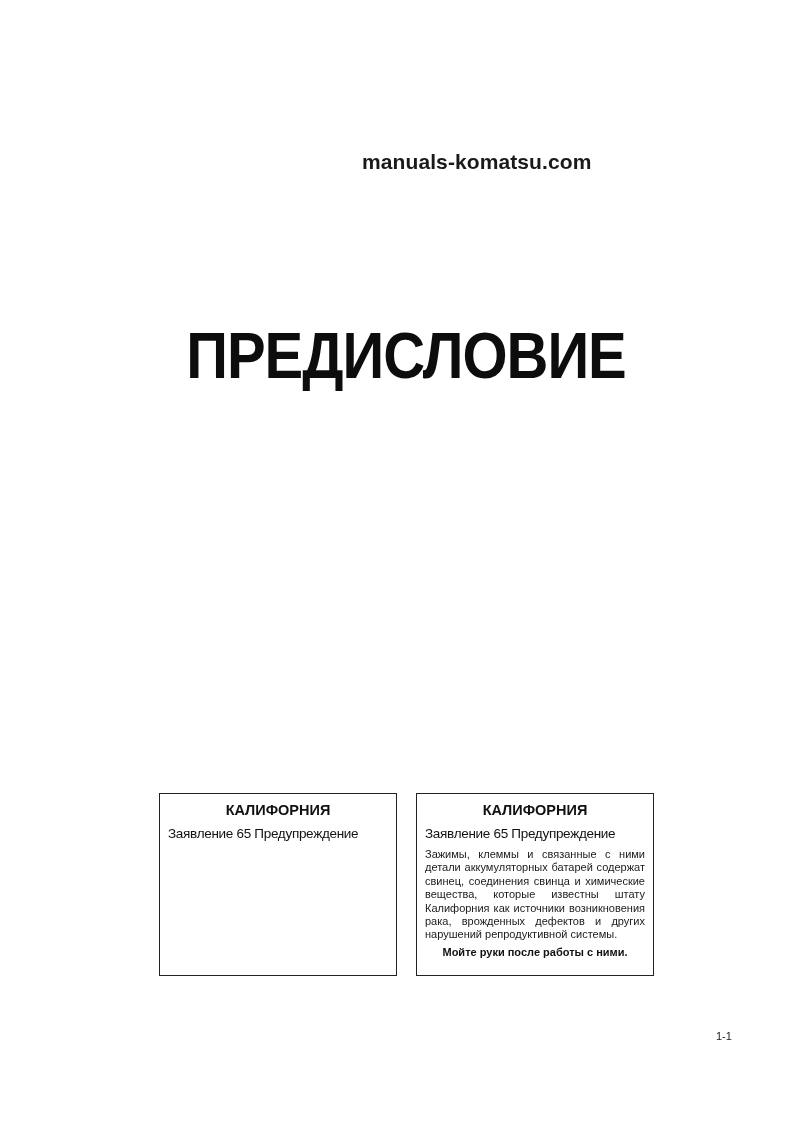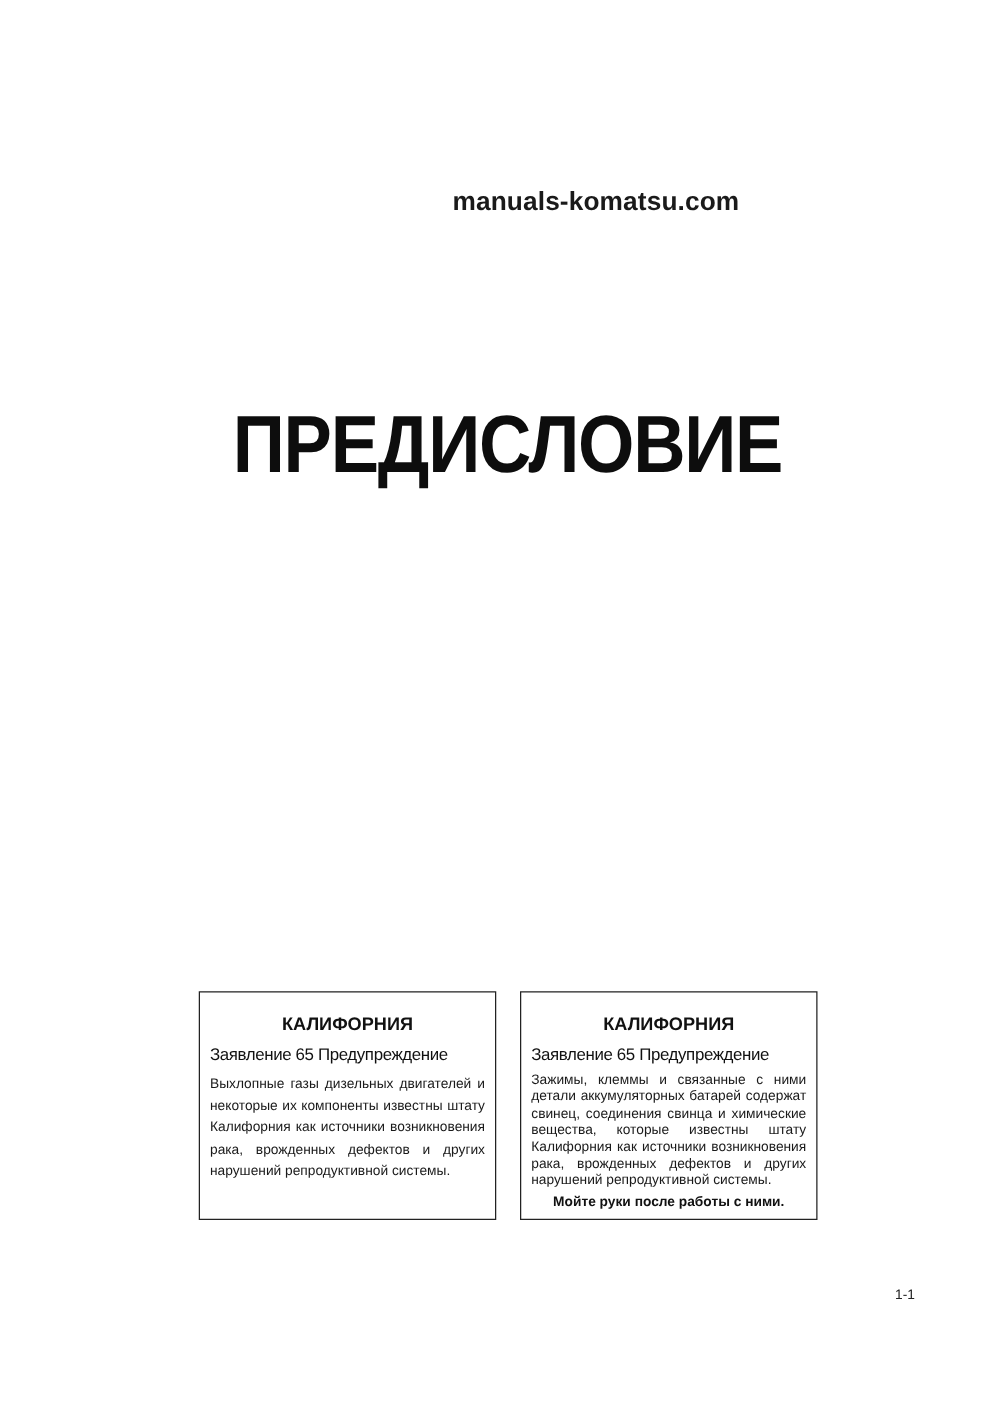--- a/index.html
+++ b/index.html
@@ -1,39 +1,38 @@
 <!DOCTYPE html>
 <html><head>
   <meta charset="utf-8">
   <style>
     html, body { margin: 0; padding: 0; background: #ffffff; }
     body { width: 794px; height: 1123px; position: relative; overflow: hidden; color: #111111; font-family: "Liberation Sans", sans-serif; }
     .site-url { position: absolute; left: 362px; top: 150px; font-size: 21px; color: #1a1a1a; letter-spacing: 0.1px; font-weight: bold; }
     .page-title { position: absolute; left: 0; width: 812px; top: 318px; text-align: center; font-size: 58px; font-weight: bold; letter-spacing: -1px; transform: scaleY(1.12); transform-origin: top center; color: #0d0d0d; }
-    .warn-box { position: absolute; top: 793px; width: 238px; height: 183px; border: 1.5px solid #222; box-sizing: border-box; padding: 16px 8px; }
+    .warn-box { position: absolute; top: 793px; width: 238px; height: 183px; border: 1.5px solid #222; box-sizing: border-box; padding: 6px 8px; }
     .warn-box.left { left: 159px; }
     .warn-box.right { left: 416px; }
     .warn-heading { text-align: center; font-weight: bold; font-size: 14.5px; margin-top: 2px; }
     .warn-sub { text-align: left; font-weight: normal; font-size: 13.5px; margin-top: 8px; letter-spacing: -0.3px; }
     .warn-body { font-size: 11px; line-height: 17.6px; text-align: justify; margin-top: 8px; color: #1a1a1a; }
     .warn-box.right .warn-body { line-height: 13.4px; margin-top: 7px; }
     .warn-emph { text-align: center; font-weight: bold; font-size: 11px; margin-top: 4px; }
     .page-number { position: absolute; left: 716px; top: 1030px; font-size: 11px; color: #222; }
   </style>
 </head>
 <body>
 
 <div class="site-url">manuals-komatsu.com</div>
 
 <h1 class="page-title" style="margin:0;">ПРЕДИСЛОВИЕ</h1>
 
 <div class="warn-box left">
   <div class="warn-heading">КАЛИФОРНИЯ</div>
   <div class="warn-sub">Заявление 65 Предупреждение</div>
-  <div class="warn-body">Выхлопные газы дизельных двигателей и некоторые их компоненты известны штату Калифорния как источники возникновения рака, врожденных дефектов и других нарушений репродуктивной системы.</div>
 </div>
 
 <div class="warn-box right">
   <div class="warn-heading">КАЛИФОРНИЯ</div>
   <div class="warn-sub">Заявление 65 Предупреждение</div>
   <div class="warn-body">Зажимы, клеммы и связанные с ними детали аккумуляторных батарей содержат свинец, соединения свинца и химические вещества, которые известны штату Калифорния как источники возникновения рака, врожденных дефектов и других нарушений репродуктивной системы.</div>
   <div class="warn-emph">Мойте руки после работы с ними.</div>
 </div>
 
 <div class="page-number">1-1</div>

